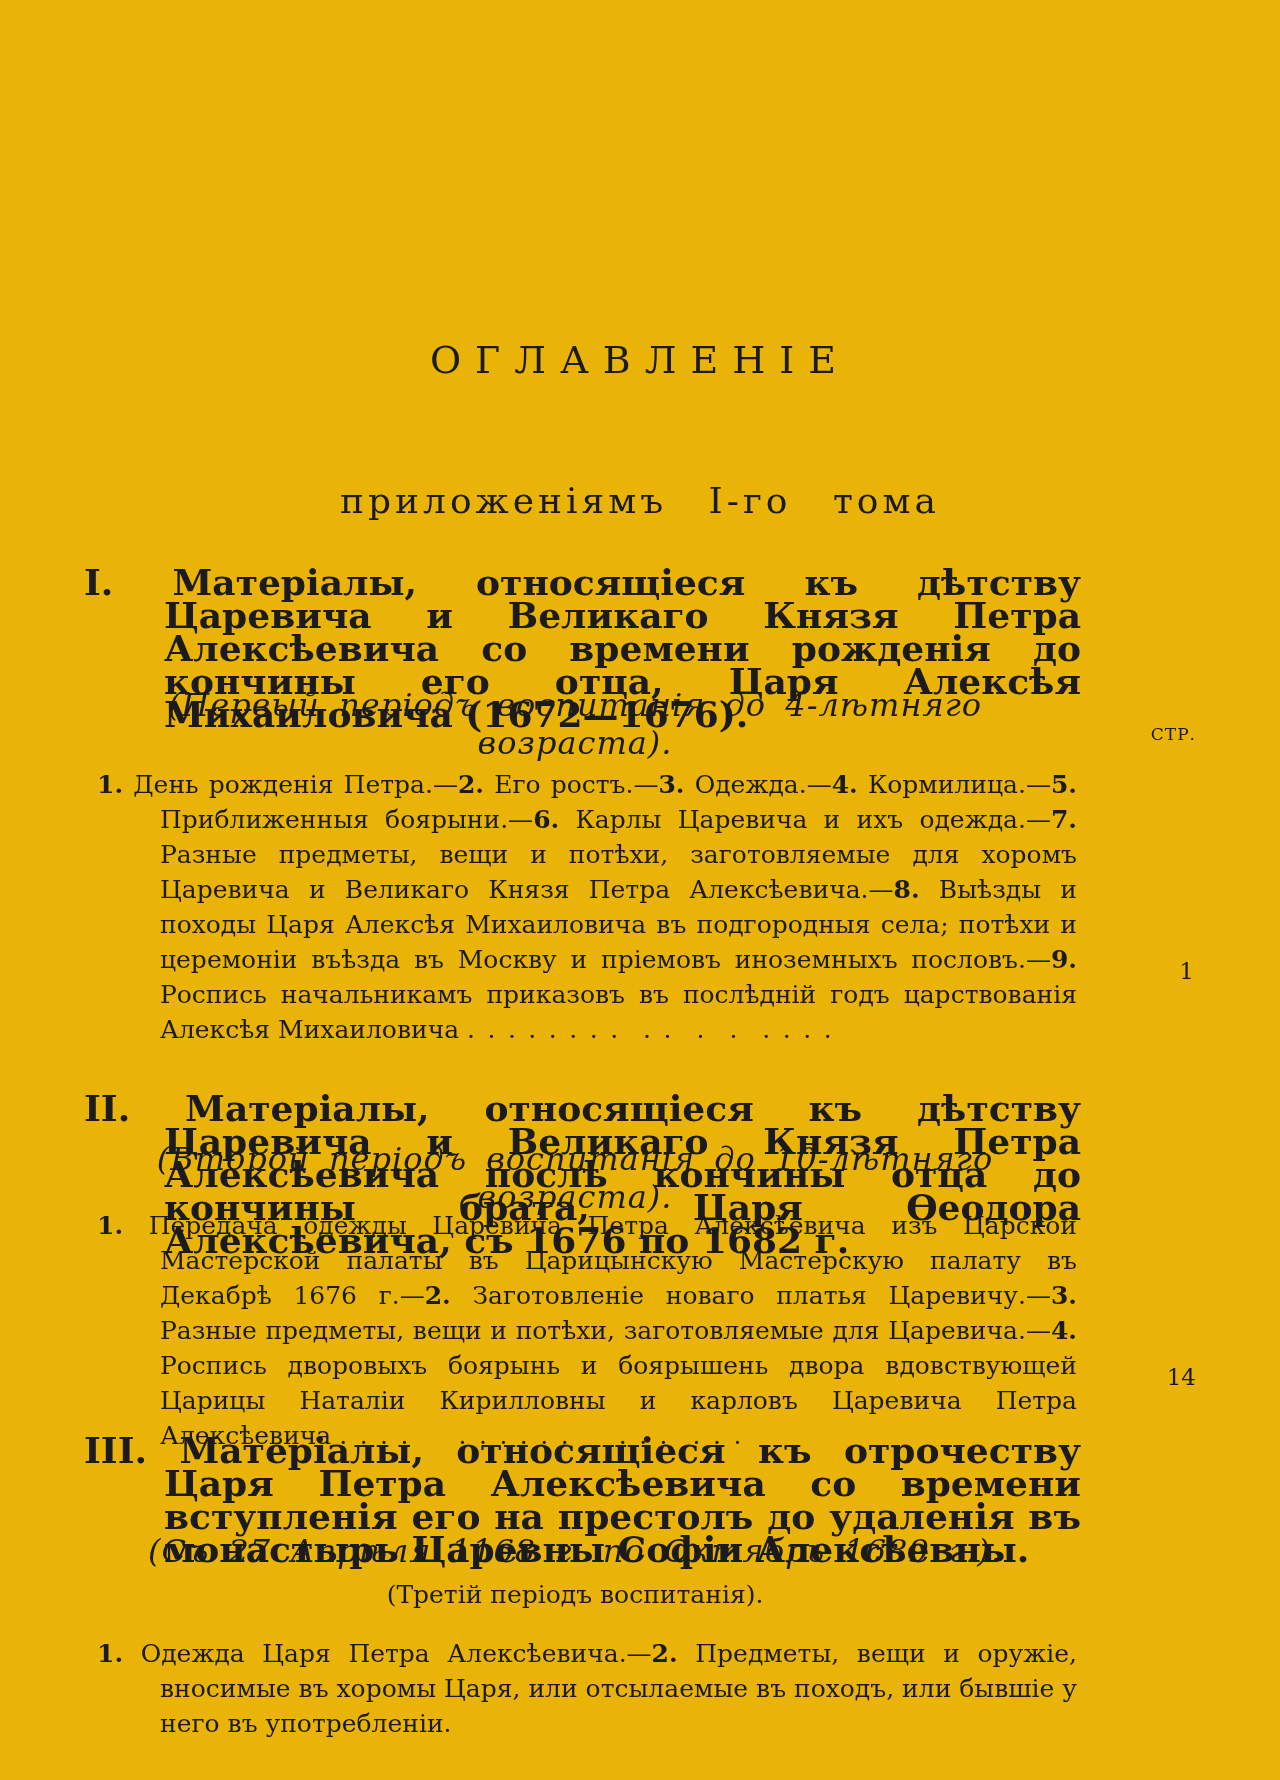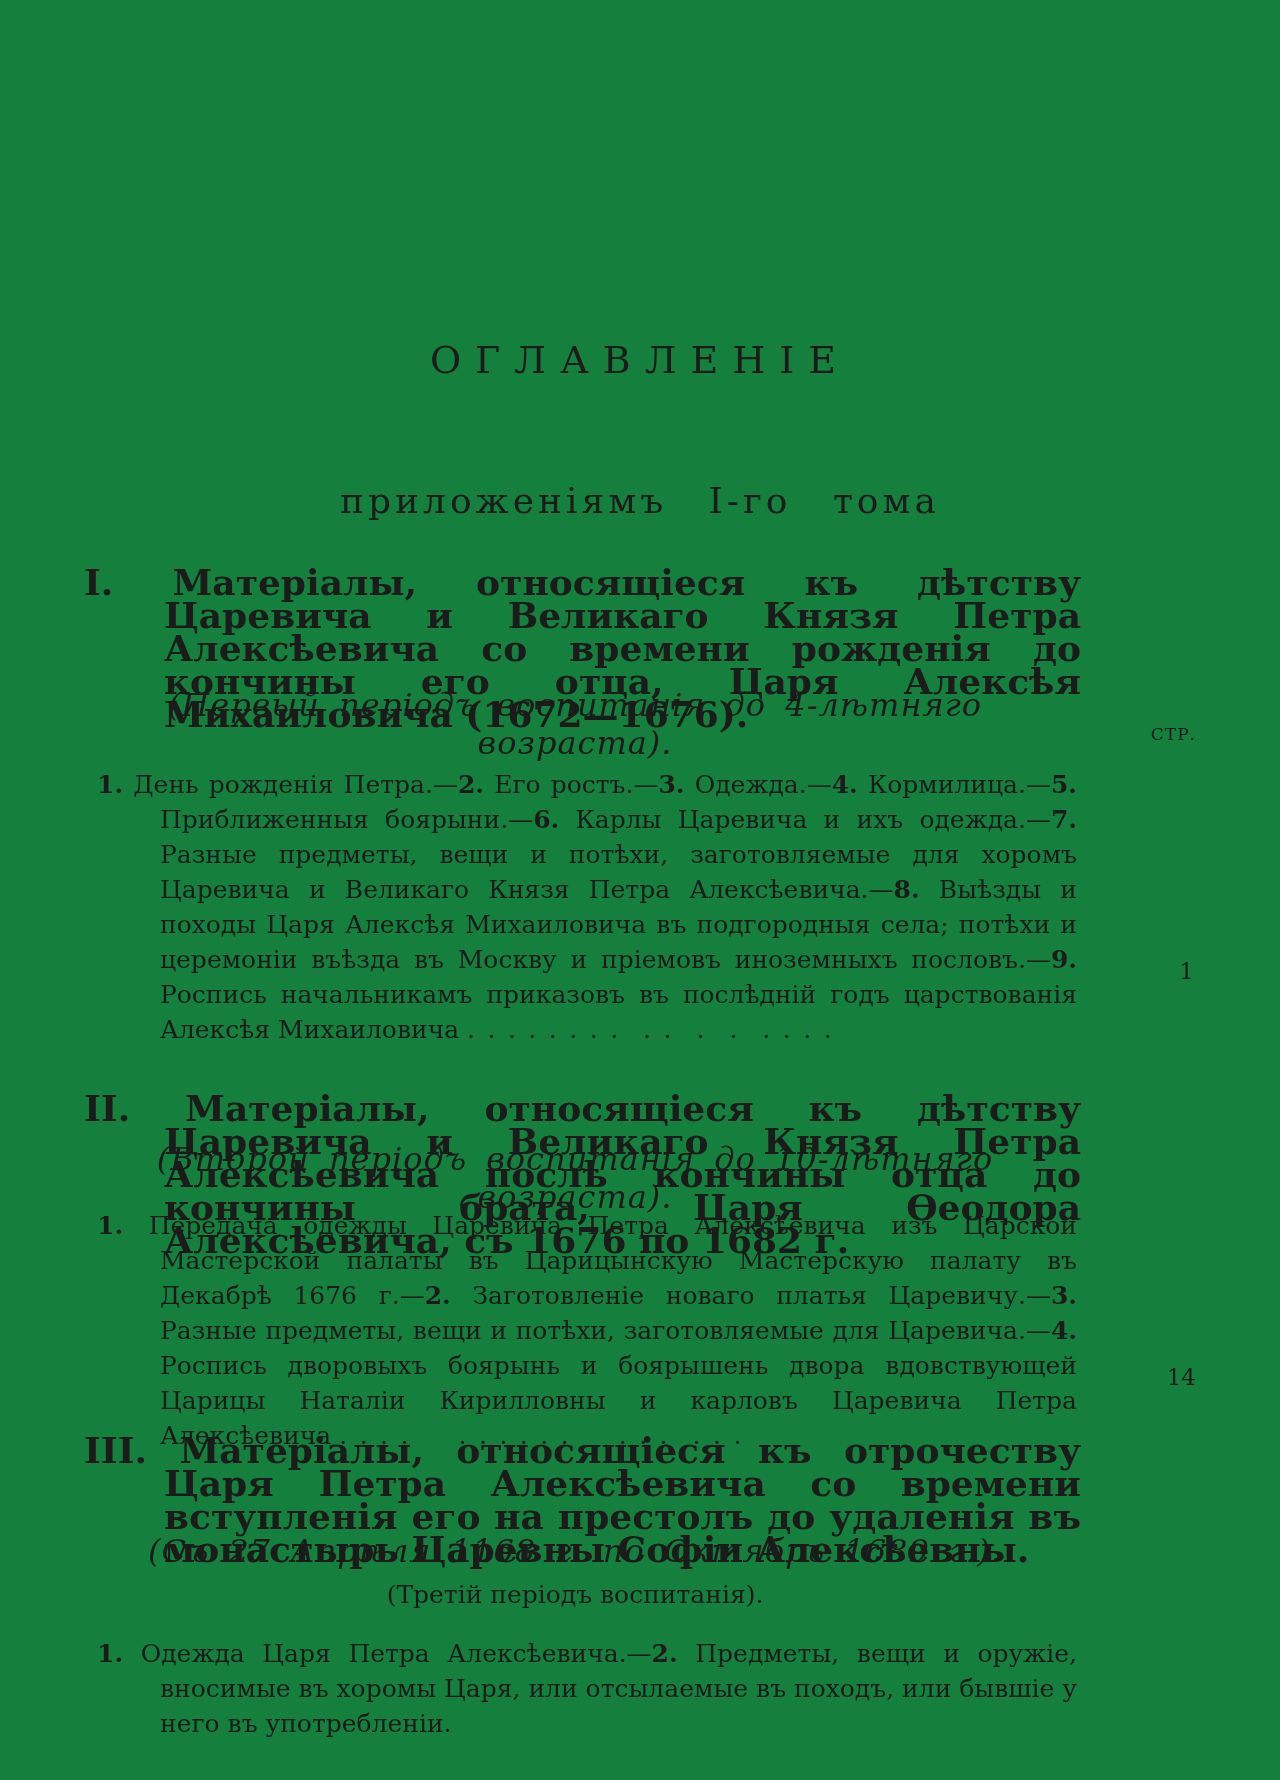--- a/index.html
+++ b/index.html
@@ -1,20 +1,20 @@
 <!DOCTYPE html>
 <html><head>
 <meta charset="utf-8">
 <style>
   html,body{margin:0;padding:0;background:#f4f6f1;}
   .page{
     position:relative;
     width:1280px;height:1780px;
     margin:0 auto;
-    background:#15803d;
+    background:#eab308;
     color:#1b1b1b;
     font-family:"DejaVu Serif", serif;
     overflow:hidden;
   }
   .title{
     position:absolute;top:338px;left:0;width:100%;
     margin:0;text-align:center;
     font-size:38px;font-weight:400;letter-spacing:14px;
   }
   .subtitle{

